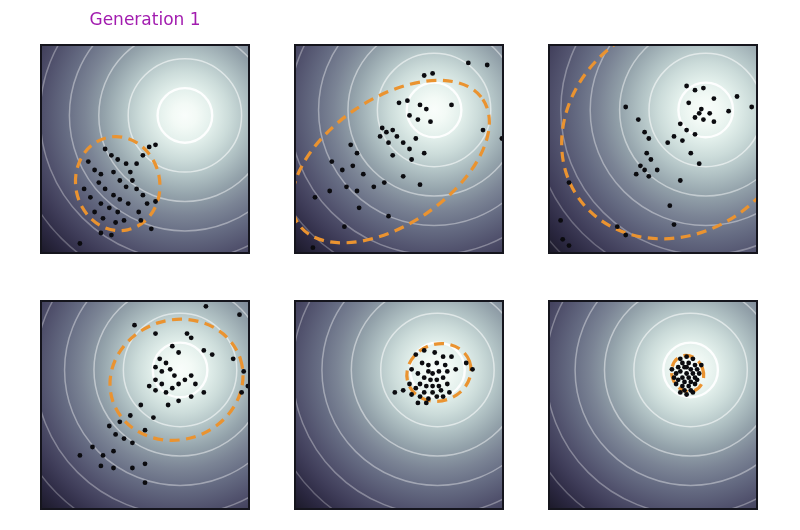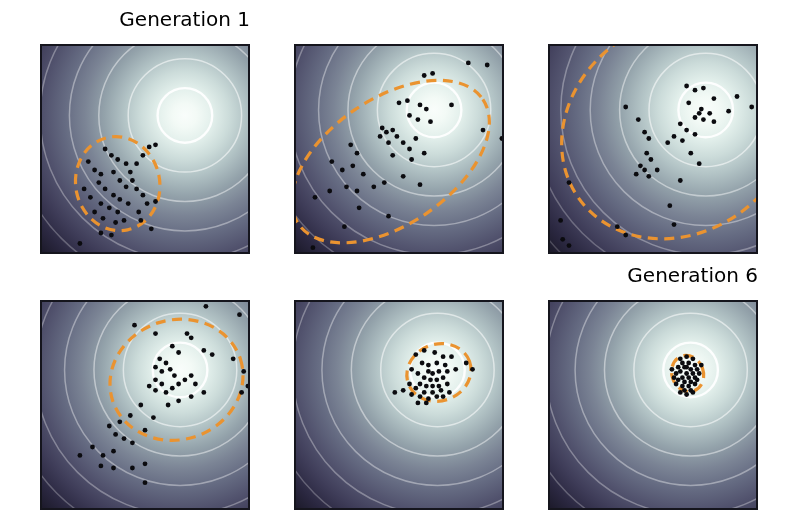--- a/index.html
+++ b/index.html
@@ -6,23 +6,23 @@
   .fig{
     position:relative;
     width:800px;height:530px;
     background:#ffffff;
     font-family:"DejaVu Sans","Liberation Sans",sans-serif;
     overflow:hidden;
   }
   .sub-title{
     position:absolute;
     width:210px;
-    text-align:right;
-    font-size:20px;
-    color:#000000;
+    text-align:center;
+    font-size:17px;
+    color:#a21caf;
     line-height:22px;
   }
   .panel{
     position:absolute;
     width:210px;height:210px;
     display:block;
   }
 </style>
 </head>
 <body>
@@ -235,21 +235,20 @@
       <circle cx="121.8" cy="161.70000000000002" r="2.4" fill="#0b0b0f"></circle>
       <circle cx="69.3" cy="182.7" r="2.4" fill="#0b0b0f"></circle>
       <circle cx="77.7" cy="191.1" r="2.4" fill="#0b0b0f"></circle>
       <circle cx="126" cy="180.6" r="2.4" fill="#0b0b0f"></circle>
       <circle cx="12.6" cy="176.4" r="2.4" fill="#0b0b0f"></circle>
       <circle cx="14.700000000000001" cy="195.3" r="2.4" fill="#0b0b0f"></circle>
       <circle cx="21" cy="201.6" r="2.4" fill="#0b0b0f"></circle>
       <rect x="1" y="1" width="208" height="208" fill="none" stroke="#15151d" stroke-width="2"></rect>
     </svg>
 
-  <div class="sub-title" style="left:548px;top:264px">Generation 6</div>
 
   <svg class="panel" style="left:40px;top:300px" viewBox="0 0 210 210" width="210" height="210">
       <defs>
         <radialGradient id="peakgrad3" gradientUnits="userSpaceOnUse" cx="140.07000000000002" cy="69.93" r="198.08889368159944">
           <stop offset="0%" stop-color="#f9fdfb"></stop>
           <stop offset="6%" stop-color="#f3faf6"></stop>
           <stop offset="14%" stop-color="#e2efeb"></stop>
           <stop offset="22%" stop-color="#ccdcda"></stop>
           <stop offset="30%" stop-color="#b3c4c6"></stop>
           <stop offset="40%" stop-color="#94a3ab"></stop>

